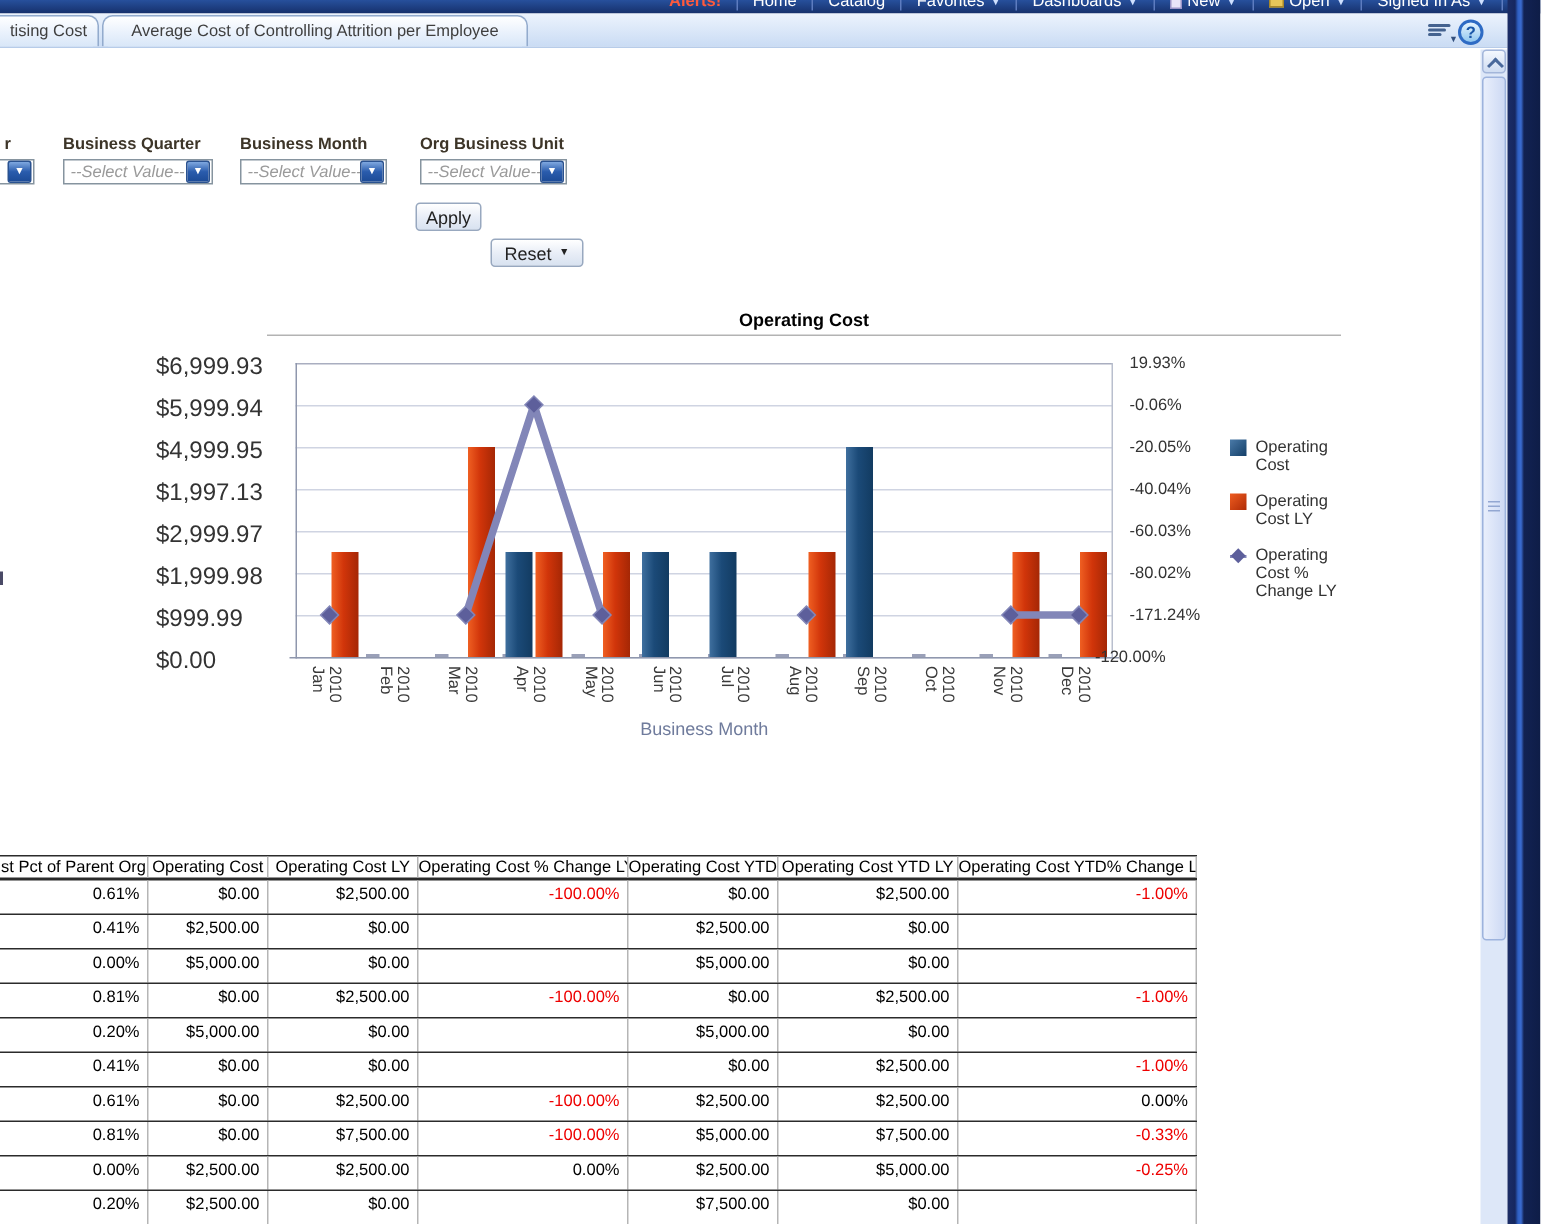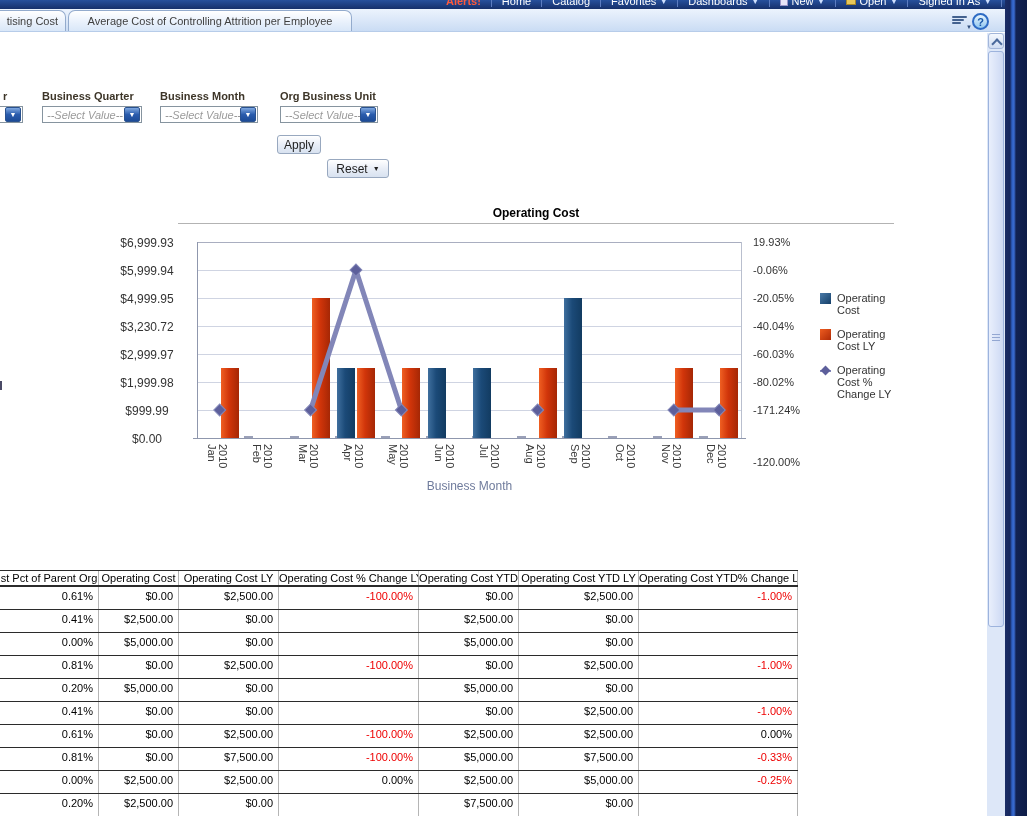--- a/index.html
+++ b/index.html
@@ -55,21 +55,21 @@
   
   .chart-title { position:absolute; left:178px; top:206px; width:716px; text-align:center;
                  font-size:12px; font-weight:bold; color:#000; }
   .chart-sep { position:absolute; left:178px; top:223px; width:716px; height:1px; background:#b3b3b3; }
   #plot { position:absolute; left:197px; top:242px; width:545px; height:196px; }
   .gl { position:absolute; left:0; width:545px; height:1px; background:#cfd4e2; }
   .gl.first { background:#a9aec0; }
   .axis-y { position:absolute; left:0; top:0; width:1px; height:197px; background:#8f97ad; }
   .axis-y2 { position:absolute; right:0; top:0; width:1px; height:197px; background:#b9bfce; }
   .axis-x { position:absolute; left:-4px; top:196px; width:553px; height:1px; background:#8f97ad; }
-  .ytick { position:absolute; width:86px; text-align:center; font-size:12px; color:#333; }
+  .ytick { position:absolute; width:86px; text-align:left; font-size:16px; color:#333; }
   .ytick2 { position:absolute; width:70px; text-align:left; font-size:11px; color:#333; }
   .bar { position:absolute; width:18px; }
   .bar.blue { background:linear-gradient(90deg,#3f6f9e,#1b4a78 45%,#123b61); }
   .bar.red  { background:linear-gradient(90deg,#ef5f22,#d1350a 45%,#a52705); }
   .xdash { position:absolute; width:9px; height:2px; background:#9aa0b8; }
   .xlab { position:absolute; top:202px; writing-mode:vertical-lr; font-size:11px;
           line-height:11px; color:#3a3a3a; letter-spacing:0; }
   .axis-title { position:absolute; left:197px; top:479px; width:545px; text-align:center;
                 font-size:12px; color:#6f7b9c; }
   #lineSvg { position:absolute; left:0; top:0; overflow:visible; }
@@ -298,35 +298,35 @@
       <rect x="-4.2" y="-4.2" width="8.4" height="8.4" transform="translate(204.375,167.99999999999997) rotate(45)" fill="#5d5f9b" stroke="#8286b8"></rect>
       <rect x="-4.2" y="-4.2" width="8.4" height="8.4" transform="translate(340.62499999999994,167.99999999999997) rotate(45)" fill="#5d5f9b" stroke="#8286b8"></rect>
       <rect x="-4.2" y="-4.2" width="8.4" height="8.4" transform="translate(476.87499999999994,167.99999999999997) rotate(45)" fill="#5d5f9b" stroke="#8286b8"></rect>
       <rect x="-4.2" y="-4.2" width="8.4" height="8.4" transform="translate(522.2916666666666,167.99999999999997) rotate(45)" fill="#5d5f9b" stroke="#8286b8"></rect>
     </svg>
   </div>
 <div id="yticksL">
     <div class="ytick" style="left: 104px; top: 236px;">$6,999.93</div>
     <div class="ytick" style="left: 104px; top: 264px;">$5,999.94</div>
     <div class="ytick" style="left: 104px; top: 292px;">$4,999.95</div>
-    <div class="ytick" style="left: 104px; top: 320px;">$3,230.72</div>
+    <div class="ytick" style="left: 104px; top: 320px;">$1,997.13</div>
     <div class="ytick" style="left: 104px; top: 348px;">$2,999.97</div>
     <div class="ytick" style="left: 104px; top: 376px;">$1,999.98</div>
     <div class="ytick" style="left: 104px; top: 404px;">$999.99</div>
     <div class="ytick" style="left: 104px; top: 432px;">$0.00</div>
   </div>
 <div id="yticksR">
     <div class="ytick2" style="left: 753px; top: 236px;">19.93%</div>
     <div class="ytick2" style="left: 753px; top: 264px;">-0.06%</div>
     <div class="ytick2" style="left: 753px; top: 292px;">-20.05%</div>
     <div class="ytick2" style="left: 753px; top: 320px;">-40.04%</div>
     <div class="ytick2" style="left: 753px; top: 348px;">-60.03%</div>
     <div class="ytick2" style="left: 753px; top: 376px;">-80.02%</div>
     <div class="ytick2" style="left: 753px; top: 404px;">-171.24%</div>
-    <div class="ytick2" style="left: 753px; top: 432px; margin-top: 24px;">-120.00%</div>
+    <div class="ytick2" style="left: 730px; top: 432px;">-120.00%</div>
   </div>
 <div class="axis-title">Business Month</div>
 <div class="legend" id="legend">
     <div class="lg-entry">
       <span class="lg-marker sq-blue"></span>
       <span class="lg-text">Operating Cost</span>
     </div>
     <div class="lg-entry">
       <span class="lg-marker sq-red"></span>
       <span class="lg-text">Operating Cost LY</span>

